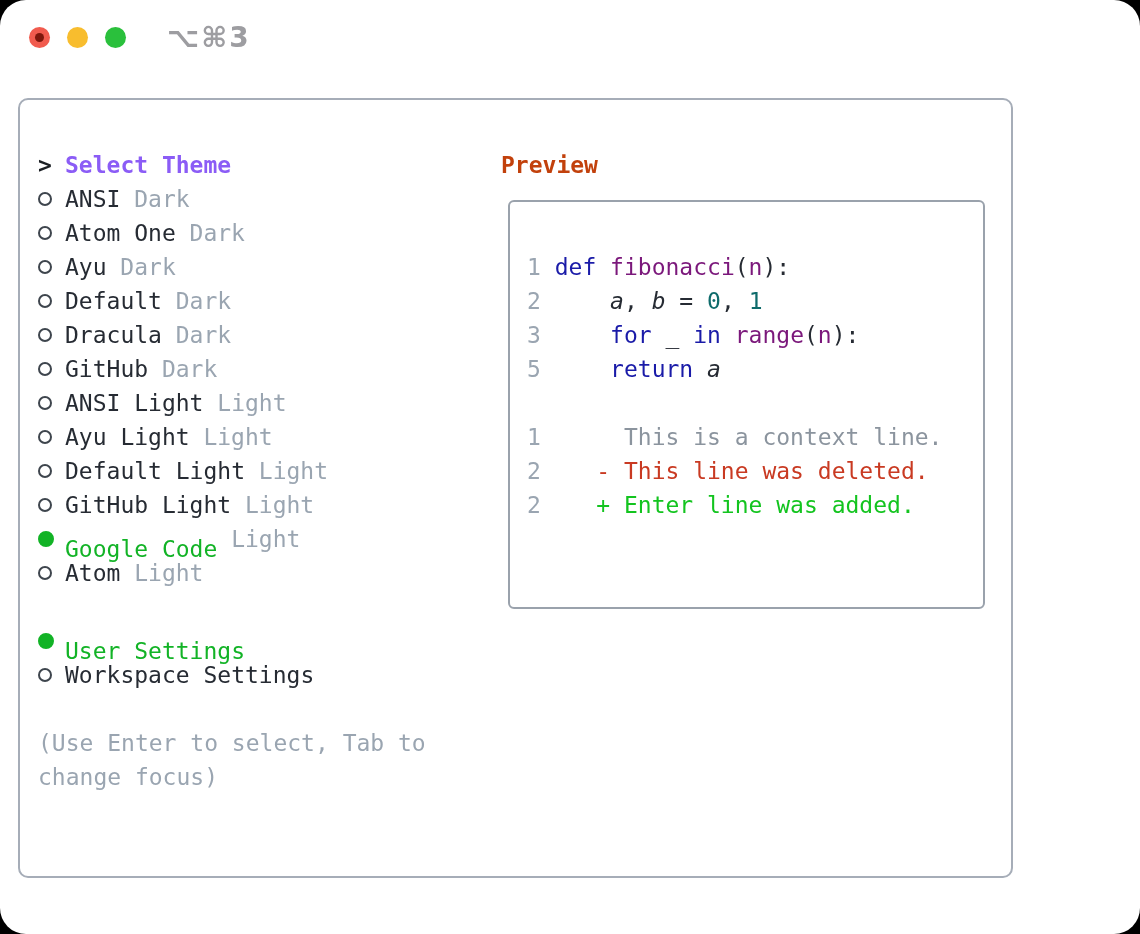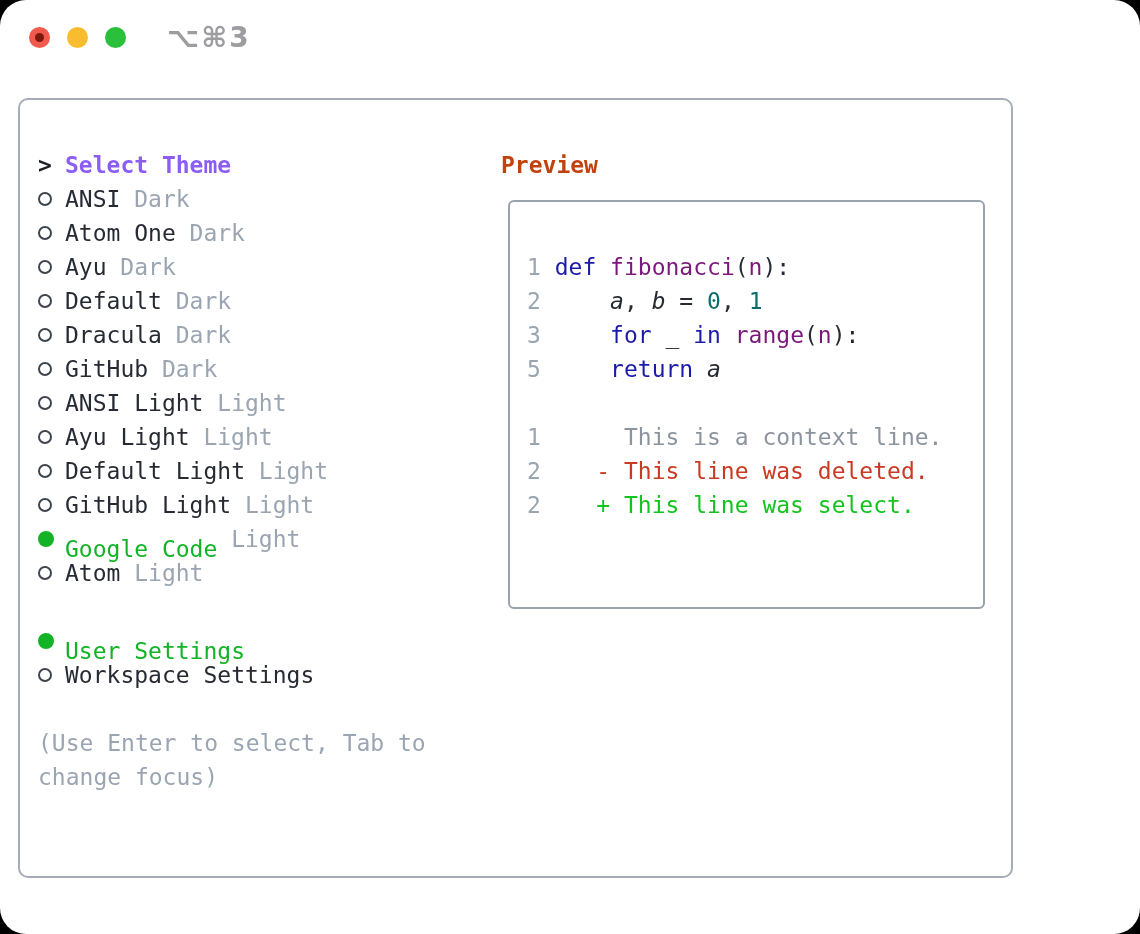--- a/index.html
+++ b/index.html
@@ -181,17 +181,17 @@
     <div class="preview-title">Preview</div>
 
     <div class="preview-box">
         <div class="line"><span class="lnum">1 </span><span class="tok-kw">def</span><span class="tok-pl"> </span><span class="tok-fn">fibonacci</span><span class="tok-pl">(</span><span class="tok-fn">n</span><span class="tok-pl">):</span></div>
         <div class="line"><span class="lnum">2 </span><span class="tok-pl">    </span><span class="tok-var">a</span><span class="tok-pl">, </span><span class="tok-var">b</span><span class="tok-pl"> = </span><span class="tok-lit">0</span><span class="tok-pl">, </span><span class="tok-lit">1</span></div>
         <div class="line"><span class="lnum">3 </span><span class="tok-pl">    </span><span class="tok-kw">for</span><span class="tok-pl"> _ </span><span class="tok-kw">in</span><span class="tok-pl"> </span><span class="tok-fn">range</span><span class="tok-pl">(</span><span class="tok-fn">n</span><span class="tok-pl">):</span></div>
         <div class="line"><span class="lnum">5 </span><span class="tok-pl">    </span><span class="tok-kw">return</span><span class="tok-pl"> </span><span class="tok-var">a</span></div>
         <div class="line"><span class="lnum"></span></div>
         <div class="line"><span class="lnum">1 </span><span class="tok-ctx">     This is a context line.</span></div>
         <div class="line"><span class="lnum">2 </span><span class="tok-del">   - This line was deleted.</span></div>
-        <div class="line"><span class="lnum">2 </span><span class="tok-add">   + This line was select.</span></div>
+        <div class="line"><span class="lnum">2 </span><span class="tok-add">   + Enter line was added.</span></div>
       </div>
 
   </div>
 </div>
 
 </body></html>

